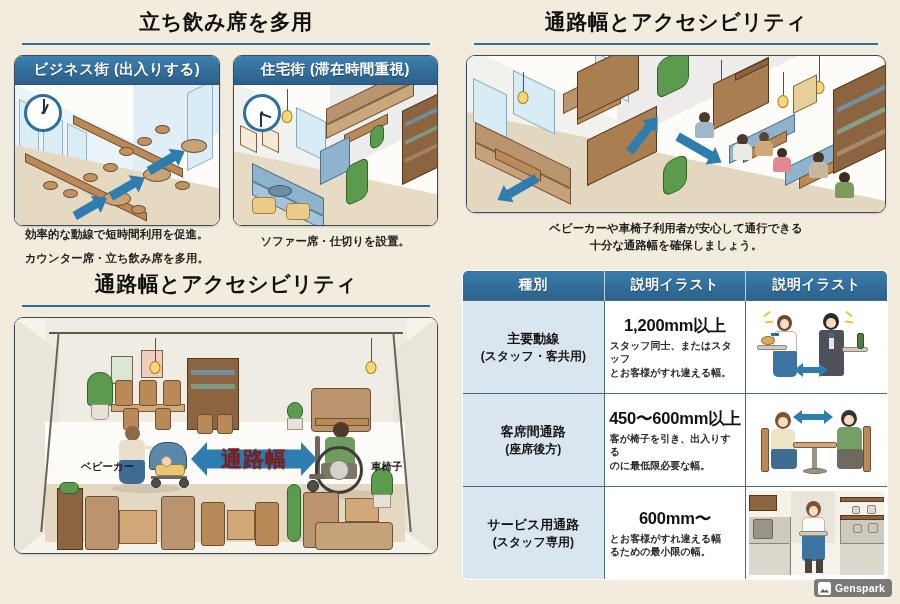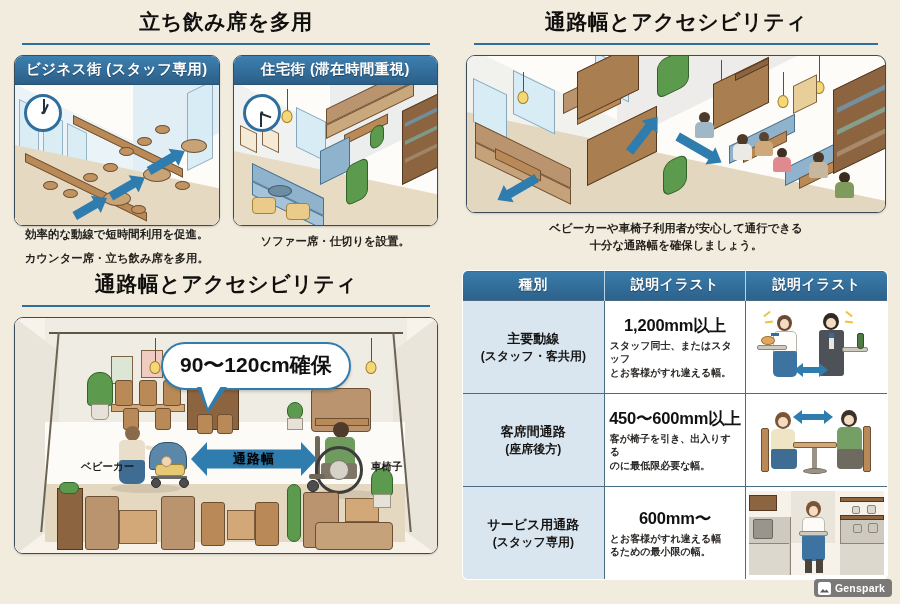--- a/index.html
+++ b/index.html
@@ -218,23 +218,23 @@
   .dbl-arrow .hl, .dbl-arrow .hr {
     position: absolute; top: 50%; transform: translateY(-50%);
     width: 0; height: 0;
     border-top: 17px solid transparent;
     border-bottom: 17px solid transparent;
   }
   .dbl-arrow .hl { left: 0;  border-right: 16px solid #2f7cae; }
   .dbl-arrow .hr { right: 0; border-left: 16px solid #2f7cae; }
   .dbl-arrow .lab {
     position: relative;
-    color: #000000;
-    font-weight: 700;
-    font-size: 13px;
+    color: #7f1d1d;
+    font-weight: 700;
+    font-size: 21px;
     letter-spacing: 1px;
     text-shadow: 0 1px 2px rgba(0,0,0,.3);
     z-index: 3;
   }
 
   
   .mini-arrow { position: absolute; height: 6px; background: #2f7cae; }
   .mini-arrow::before, .mini-arrow::after {
     content:""; position:absolute; top:-4px; width:0;height:0;
     border-top: 7px solid transparent; border-bottom: 7px solid transparent;
@@ -354,21 +354,21 @@
 <div class="page">
 
   <div class="quad" id="quad-tl">
 
     <div class="sect-title">立ち飲み席を多用</div>
     <div class="title-rule"></div>
 
     <div class="card-row">
 
       <div class="card">
-        <div class="card-head">ビジネス街 (スタッフ専用)</div>
+        <div class="card-head">ビジネス街 (出入りする)</div>
         <div class="card-art">
 
           <div class="iso" style="left:-6px;top:-4px;width:150px;height:150px;background:#eaf3f8;transform:skewY(26deg);border-right:1px solid #b4c8d4;"></div>
           <div class="iso" style="left:118px;top:-30px;width:110px;height:120px;background:#e2eef5;transform:skewY(-26deg);"></div>
           <div class="iso glassp" style="left:4px;top:14px;width:20px;height:88px;transform:skewY(26deg);opacity:.85;"></div>
           <div class="iso glassp" style="left:28px;top:26px;width:20px;height:86px;transform:skewY(26deg);opacity:.85;"></div>
           <div class="iso glassp" style="left:52px;top:38px;width:20px;height:84px;transform:skewY(26deg);opacity:.85;"></div>
           <div class="iso glassp" style="left:172px;top:8px;width:26px;height:78px;transform:skewY(-26deg);opacity:.9;"></div>
 
           <div class="iso" style="left:0px;top:60px;width:210px;height:92px;background:#e6d9c2;transform:skewY(12deg);"></div>
@@ -582,24 +582,20 @@
       <div style="position:absolute;left:176px;top:52px;width:44px;height:5px;background:#6f8f9e;"></div>
       <div style="position:absolute;left:176px;top:66px;width:44px;height:5px;background:#7e9a86;"></div>
       <div class="wood-m" style="position:absolute;left:182px;top:96px;width:16px;height:20px;border-radius:3px;"></div>
       <div class="wood-m" style="position:absolute;left:202px;top:96px;width:16px;height:20px;border-radius:3px;"></div>
       <div class="plant" style="position:absolute;left:272px;top:84px;width:16px;height:18px;border-radius:9px;"></div>
       <div style="position:absolute;left:272px;top:100px;width:16px;height:12px;background:#e7e2d7;border:1px solid #9c9485;"></div>
 
       <div class="sofa-br" style="position:absolute;left:296px;top:70px;width:60px;height:44px;border-radius:4px;"></div>
       <div class="wood-m" style="position:absolute;left:300px;top:100px;width:54px;height:8px;"></div>
 
-      <div class="bubble" style="left:146px;top:24px;">
-        <span>90〜120cm確保</span>
-        <span class="tail"></span>
-      </div>
 
       <div class="shadow-ellipse" style="left:96px;top:166px;width:70px;height:9px;"></div>
       <div class="head" style="left:110px;top:108px;width:15px;height:15px;background:#8a6a4b;"></div>
       <div class="body" style="left:104px;top:122px;width:26px;height:22px;background:#e9dec9;"></div>
       <div class="body" style="left:104px;top:142px;width:26px;height:24px;background:#3f6c93;border-radius:3px 3px 7px 7px;"></div>
       <div style="position:absolute;left:130px;top:130px;width:26px;height:4px;background:#e9dec9;transform:rotate(14deg);border-radius:2px;"></div>
       <div style="position:absolute;left:134px;top:124px;width:38px;height:28px;background:#5b88a8;border:1.6px solid #2f536d;border-radius:16px 16px 3px 3px;"></div>
       <div style="position:absolute;left:140px;top:146px;width:30px;height:12px;background:#e8c973;border:1.4px solid #9a7f2f;border-radius:4px;"></div>
       <div class="head" style="left:146px;top:138px;width:11px;height:11px;background:#f0d5b4;border:1px solid #a98a68;"></div>
       <div style="position:absolute;left:136px;top:158px;width:36px;height:3px;background:#6a6a6a;"></div>

